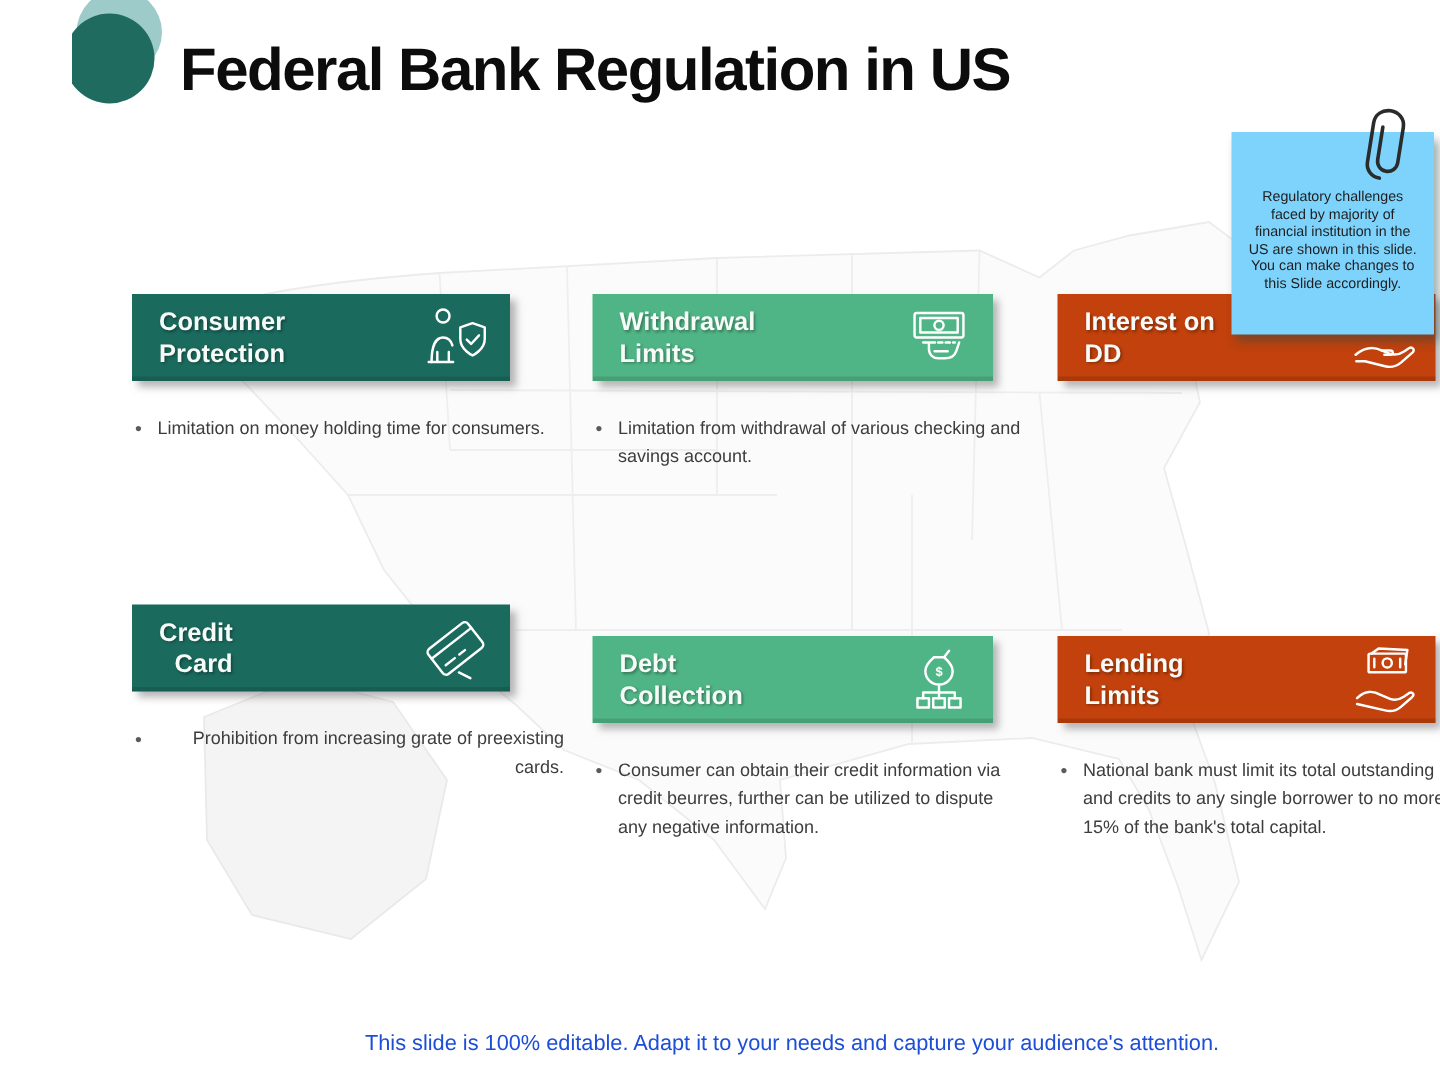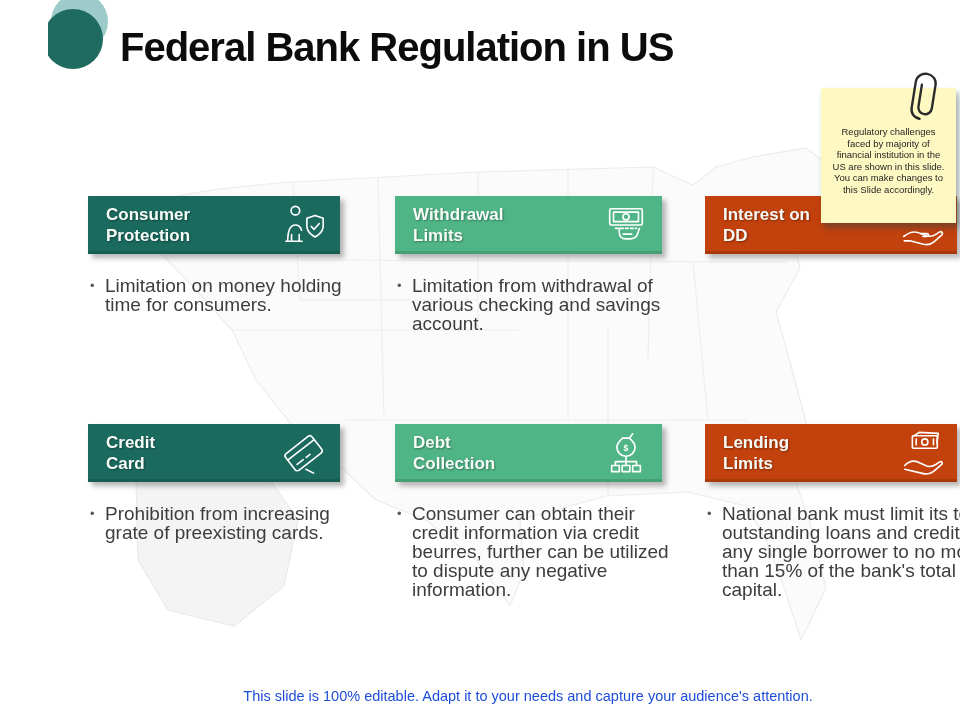--- a/index.html
+++ b/index.html
@@ -10,45 +10,45 @@
   .map{position:absolute;left:0;top:0;width:960px;height:720px;opacity:.85;}
 
   
   .circle-light{position:absolute;left:3px;top:-7px;width:57px;height:57px;border-radius:50%;background:#9ccbca;}
   .circle-dark{position:absolute;left:-5px;top:9px;width:60px;height:60px;border-radius:50%;background:#206b60;}
 
   .title{position:absolute;left:72px;top:24px;margin:0;font-size:40px;line-height:1.15;
          font-weight:bold;color:#0c0c0c;letter-spacing:-1px;}
 
   
-  .note{position:absolute;left:773px;top:88px;width:135px;height:135px;background:#fef9c3;
+  .note{position:absolute;left:773px;top:88px;width:135px;height:135px;background:#7dd3fc;
         z-index:6;box-shadow:3px 5px 6px rgba(40,70,70,.45);}
   .note p{margin:0;padding:38px 9px 0 9px;font-size:9.5px;line-height:11.5px;color:#1e1e1e;
           text-align:center;}
   .clip{position:absolute;right:17px;top:-17px;width:32px;height:52px;}
 
   
   .card{position:absolute;width:288px;}
   .c0{left:40px;top:196px;} .c1{left:347px;top:196px;} .c2{left:657px;top:196px;}
-  .c3{left:40px;top:424px;} .c4{left:347px;top:424px;} .c5{left:657px;top:424px;}
+  .c3{left:40px;top:403px;text-align:right;} .c4{left:347px;top:424px;} .c5{left:657px;top:424px;}
 
   .bar{position:relative;width:252px;height:58px;box-shadow:4px 4px 5px rgba(110,110,110,.5),
        inset 0 -3px 0 rgba(0,0,0,.12);}
   .bar-dark{background:#1b6a5e;}
   .bar-green{background:#50b586;padding-left:15px;}
   .bar-cyan{background:#c2410c;}
   .bar-title{position:absolute;left:18px;top:8px;font-size:17px;line-height:21px;font-weight:bold;
              color:#f6fbf8;text-shadow:1px 1px 2px rgba(0,0,0,.35);}
   .bar-title span{display:block;}
   .bicon{position:absolute;right:13px;top:6px;width:46px;height:46px;}
   .bicon *{stroke:#ffffff;fill:none;stroke-width:1.7;stroke-linecap:round;stroke-linejoin:round;}
   .bicon text{fill:#ffffff;stroke:none;font-family:"Liberation Sans",sans-serif;font-weight:bold;font-size:9px;}
 
   .bullets{margin:22px 0 0 0;padding:0;list-style:none;width:288px;}
-  .bullets li{position:relative;padding-left:17px;font-size:19px;line-height:19px;color:#3d3d3d;
+  .bullets li{position:relative;padding-left:17px;font-size:12px;line-height:19px;color:#3d3d3d;
               margin-bottom:1px;}
   .bullets li::before{content:"\2022";position:absolute;left:2px;top:0;color:#5a5a5a;font-size:13px;}
 
   .footer{position:absolute;left:0;top:688px;width:960px;margin:0;text-align:center;
           font-size:14.5px;color:#1d4ed8;}
 </style>
 </head>
 <body>
 
 <div class="slide">

